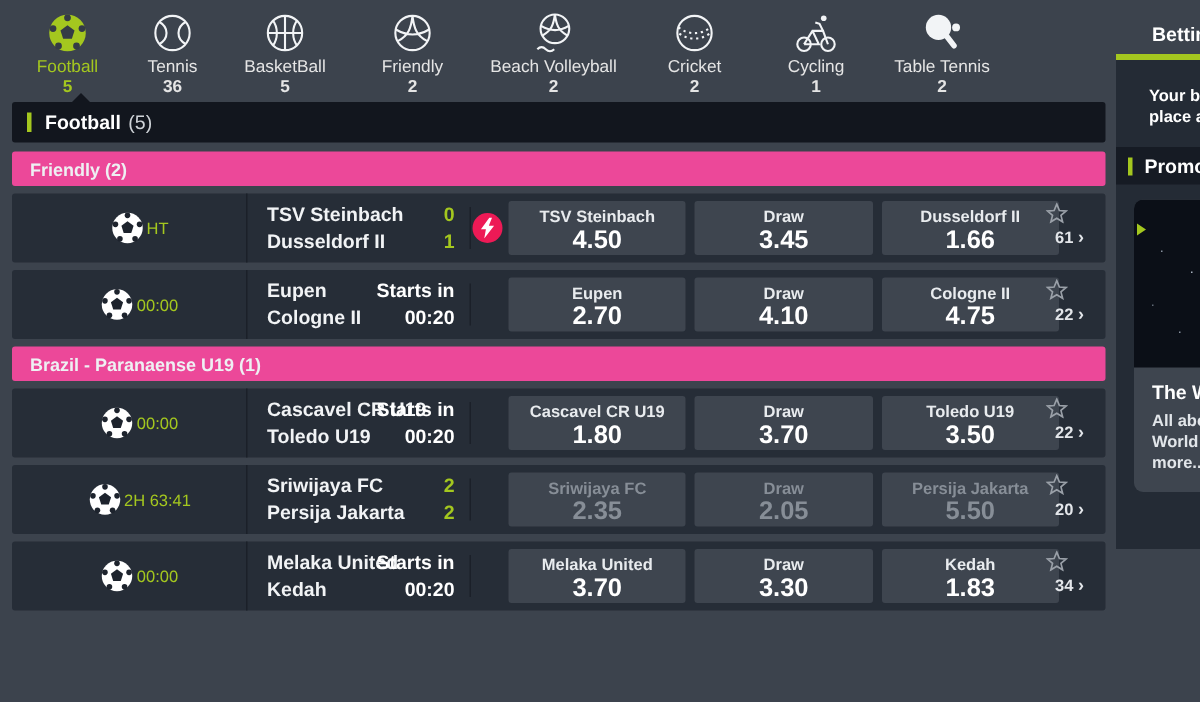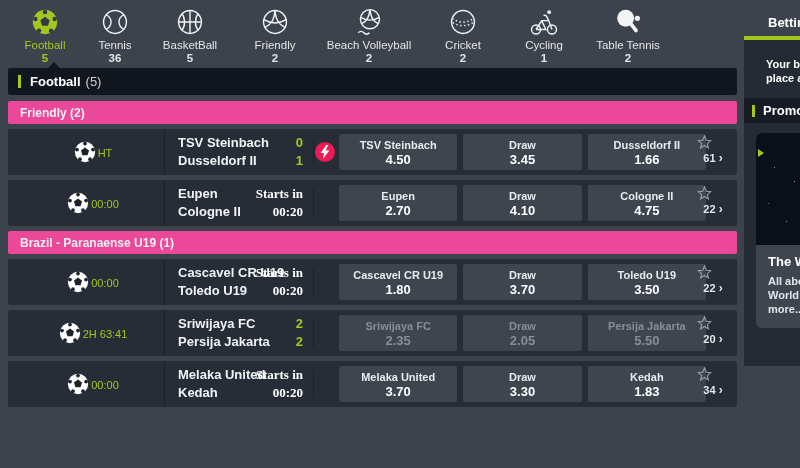--- a/index.html
+++ b/index.html
@@ -31,29 +31,29 @@
   .match { position:relative; height:46px; background:#262d37; border-radius:2px; margin-bottom:5px; }
   .m-status { position:absolute; left:0; top:0; width:145px; height:100%;
               border-right:1px solid #1b2029; display:flex; flex-direction:row;
               align-items:center; justify-content:center;margin-left:12px; }
   .m-time { font-size:11px; color:#a4c71f; margin-top:1px; white-space:nowrap; }
   .m-teams { position:absolute; left:170px; top:5px; font-size:13px; font-weight:600;
              color:#f1f3f5; line-height:18px; white-space:nowrap; }
   .m-mid { position:absolute; left:195px; width:100px; top:5px; text-align:right;
            font-size:13px; line-height:18px; }
   .m-mid.score { color:#a4c71f; font-weight:bold; }
-  .m-mid.starts { color:#fff; font-weight:600;font-family:Liberation Serif, serif; }
+  .m-mid.starts { color:#fff; font-weight:600; }
   .m-div2 { position:absolute; left:305px; top:9px; bottom:9px; width:1px; background:#1b2029; }
   .m-badge { position:absolute; left:307px; top:13px; width:20px; height:20px; border-radius:50%;
              background:#ed1a56; display:flex; align-items:center; justify-content:center; }
   .m-odds { position:absolute; left:331px; top:5px; width:367px; height:36px; display:flex; gap:6px; }
   .odd { flex:1; background:#3e454f; border-radius:2px; display:flex; flex-direction:column;
          align-items:center; justify-content:center; cursor:pointer; }
   .odd-label { font-size:11px; color:#e8ebee; font-weight:600; line-height:14px; white-space:nowrap; }
-  .odd-value { font-size:13px; color:#fff; font-weight:bold; line-height:15px; }
+  .odd-value { font-size:17px; color:#fff; font-weight:bold; line-height:15px; }
   .match.disabled .odd-label, .match.disabled .odd-value { color:#878e97; }
   .m-more { position:absolute; right:8px; top:6px; width:32px; text-align:center; }
   .m-count { font-size:11px; font-weight:bold; color:#e3e6ea; margin-top:2px; white-space:nowrap; }
   .m-count .chev { font-size:12px; }
 
   
   .sidebar { position:absolute; left:744px; top:0; width:230px; }
   .bs-title { padding:15px 0 0 24px; font-size:13px; font-weight:bold; color:#fff; height:36px; }
   .bs-bar { height:4px; background:#a4c71f; }
   .bs-panel { background:#242b35; height:326px; }

